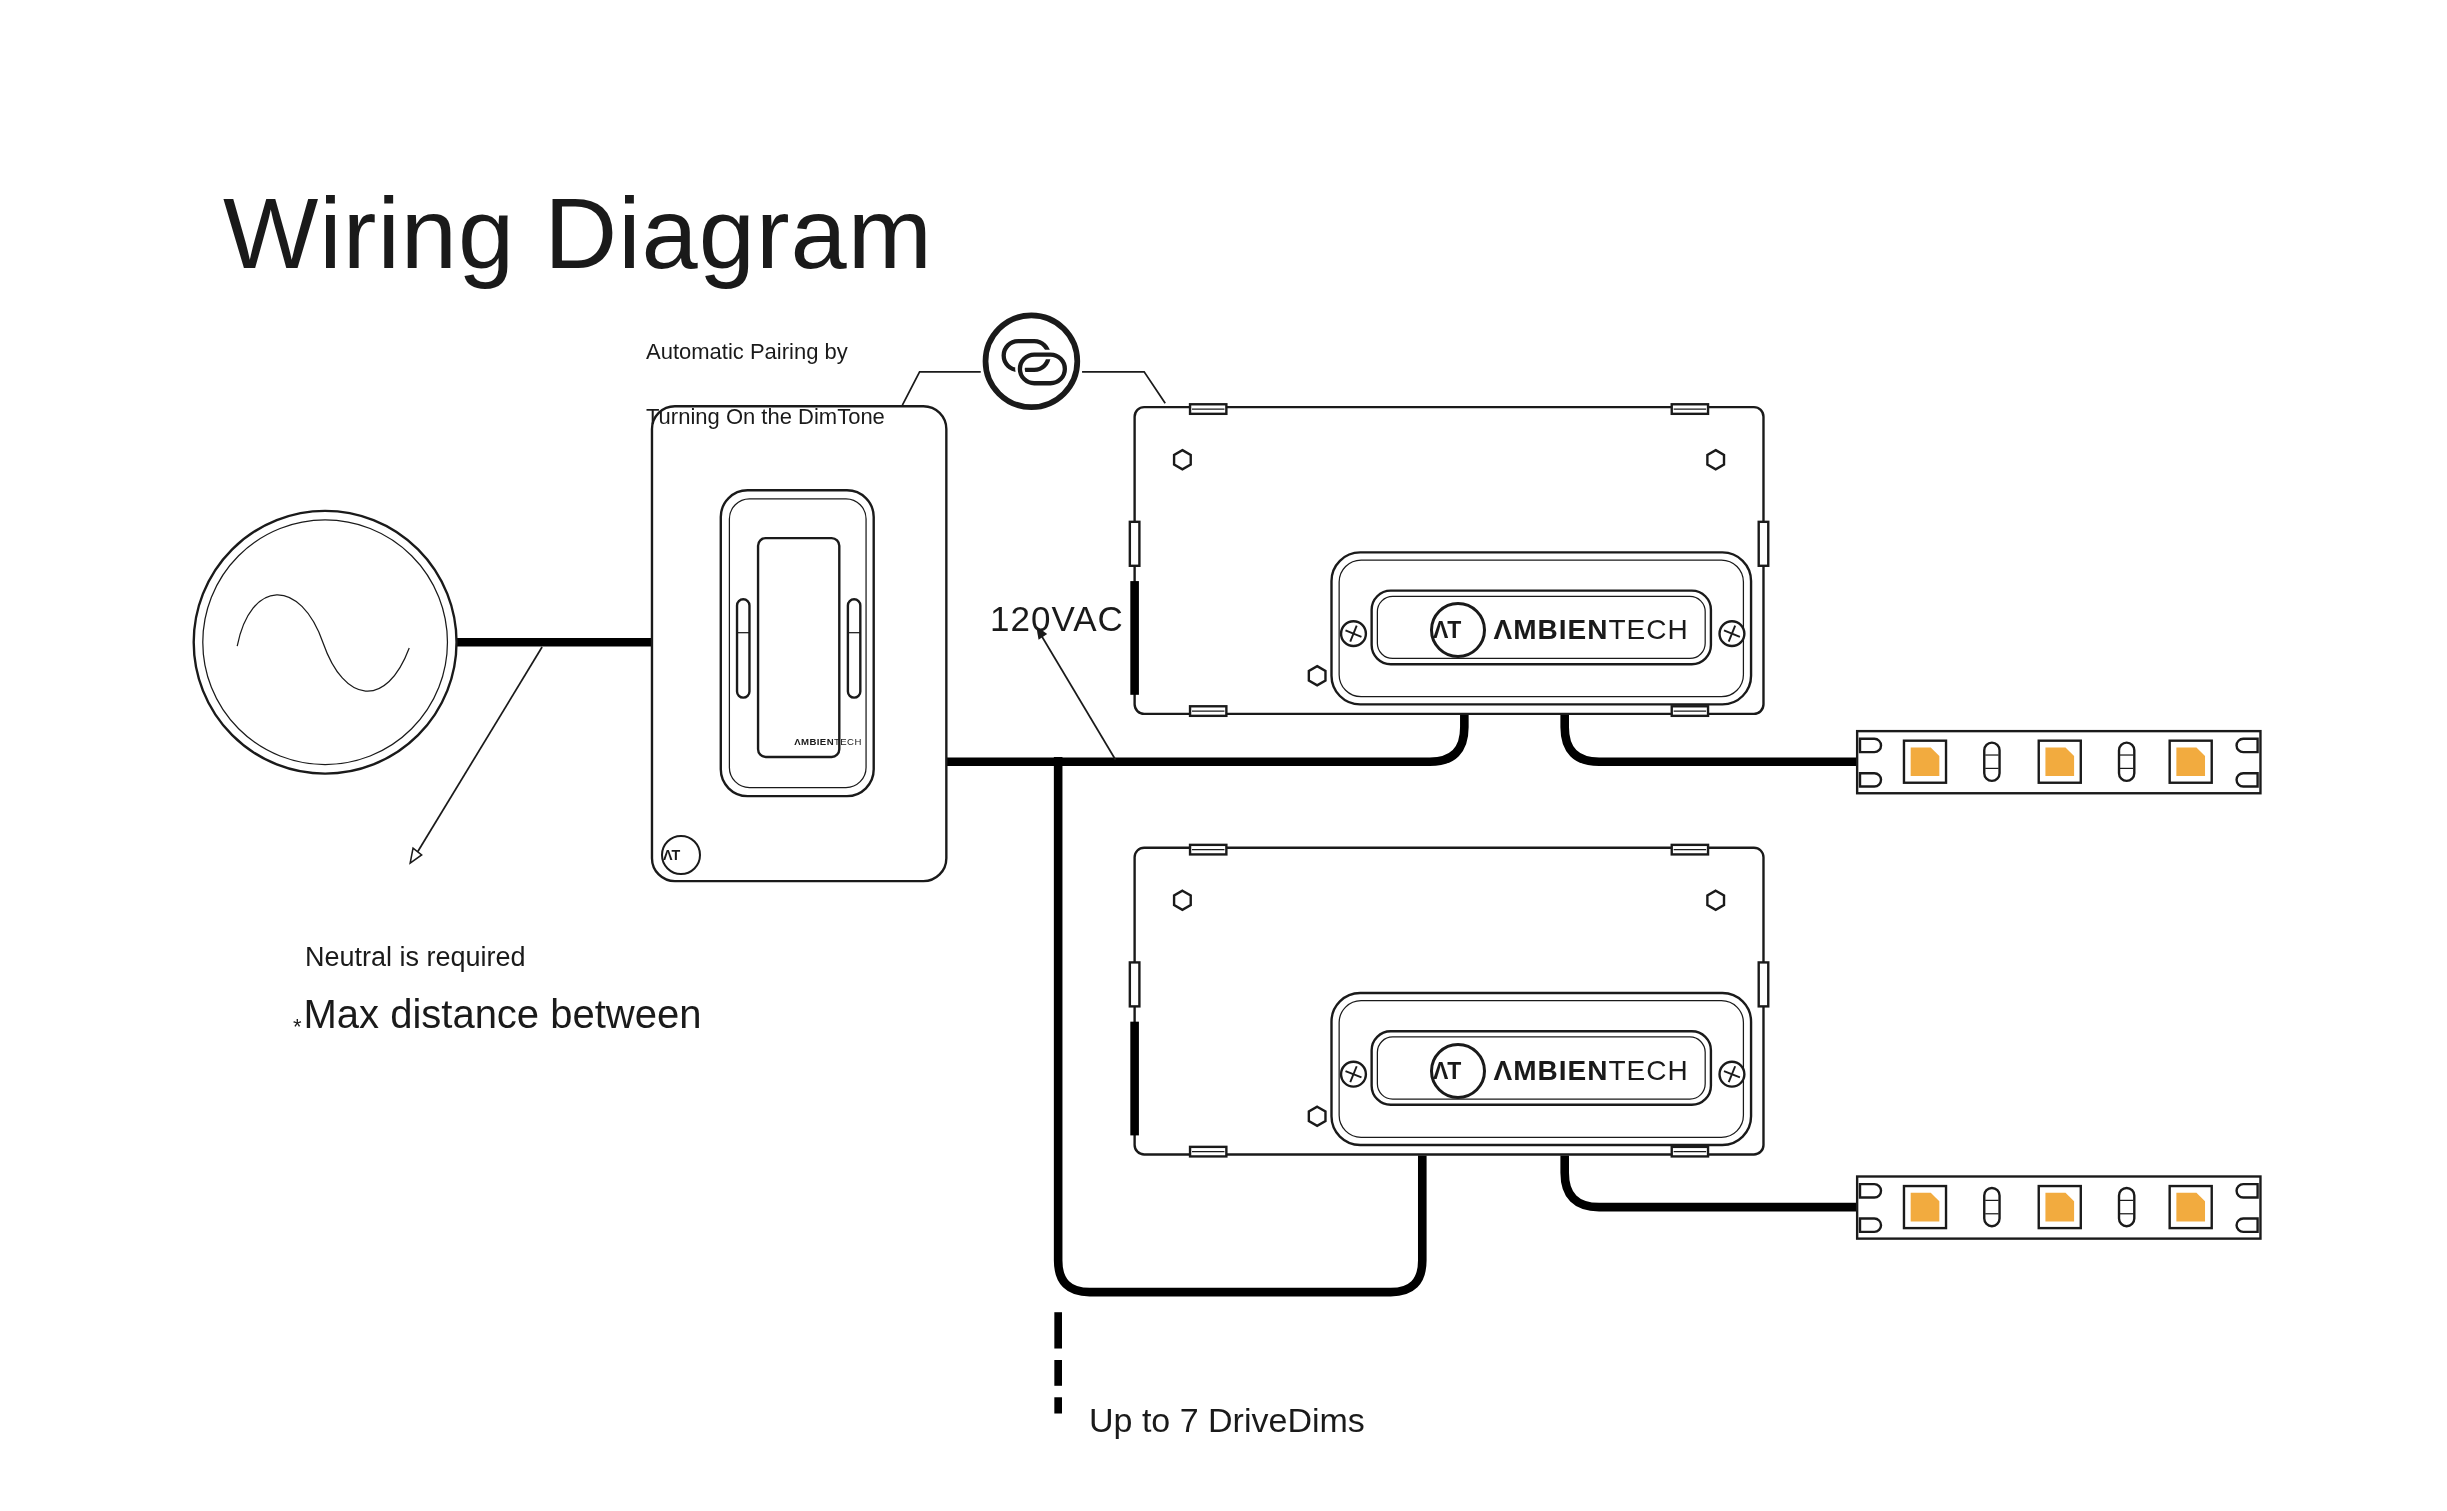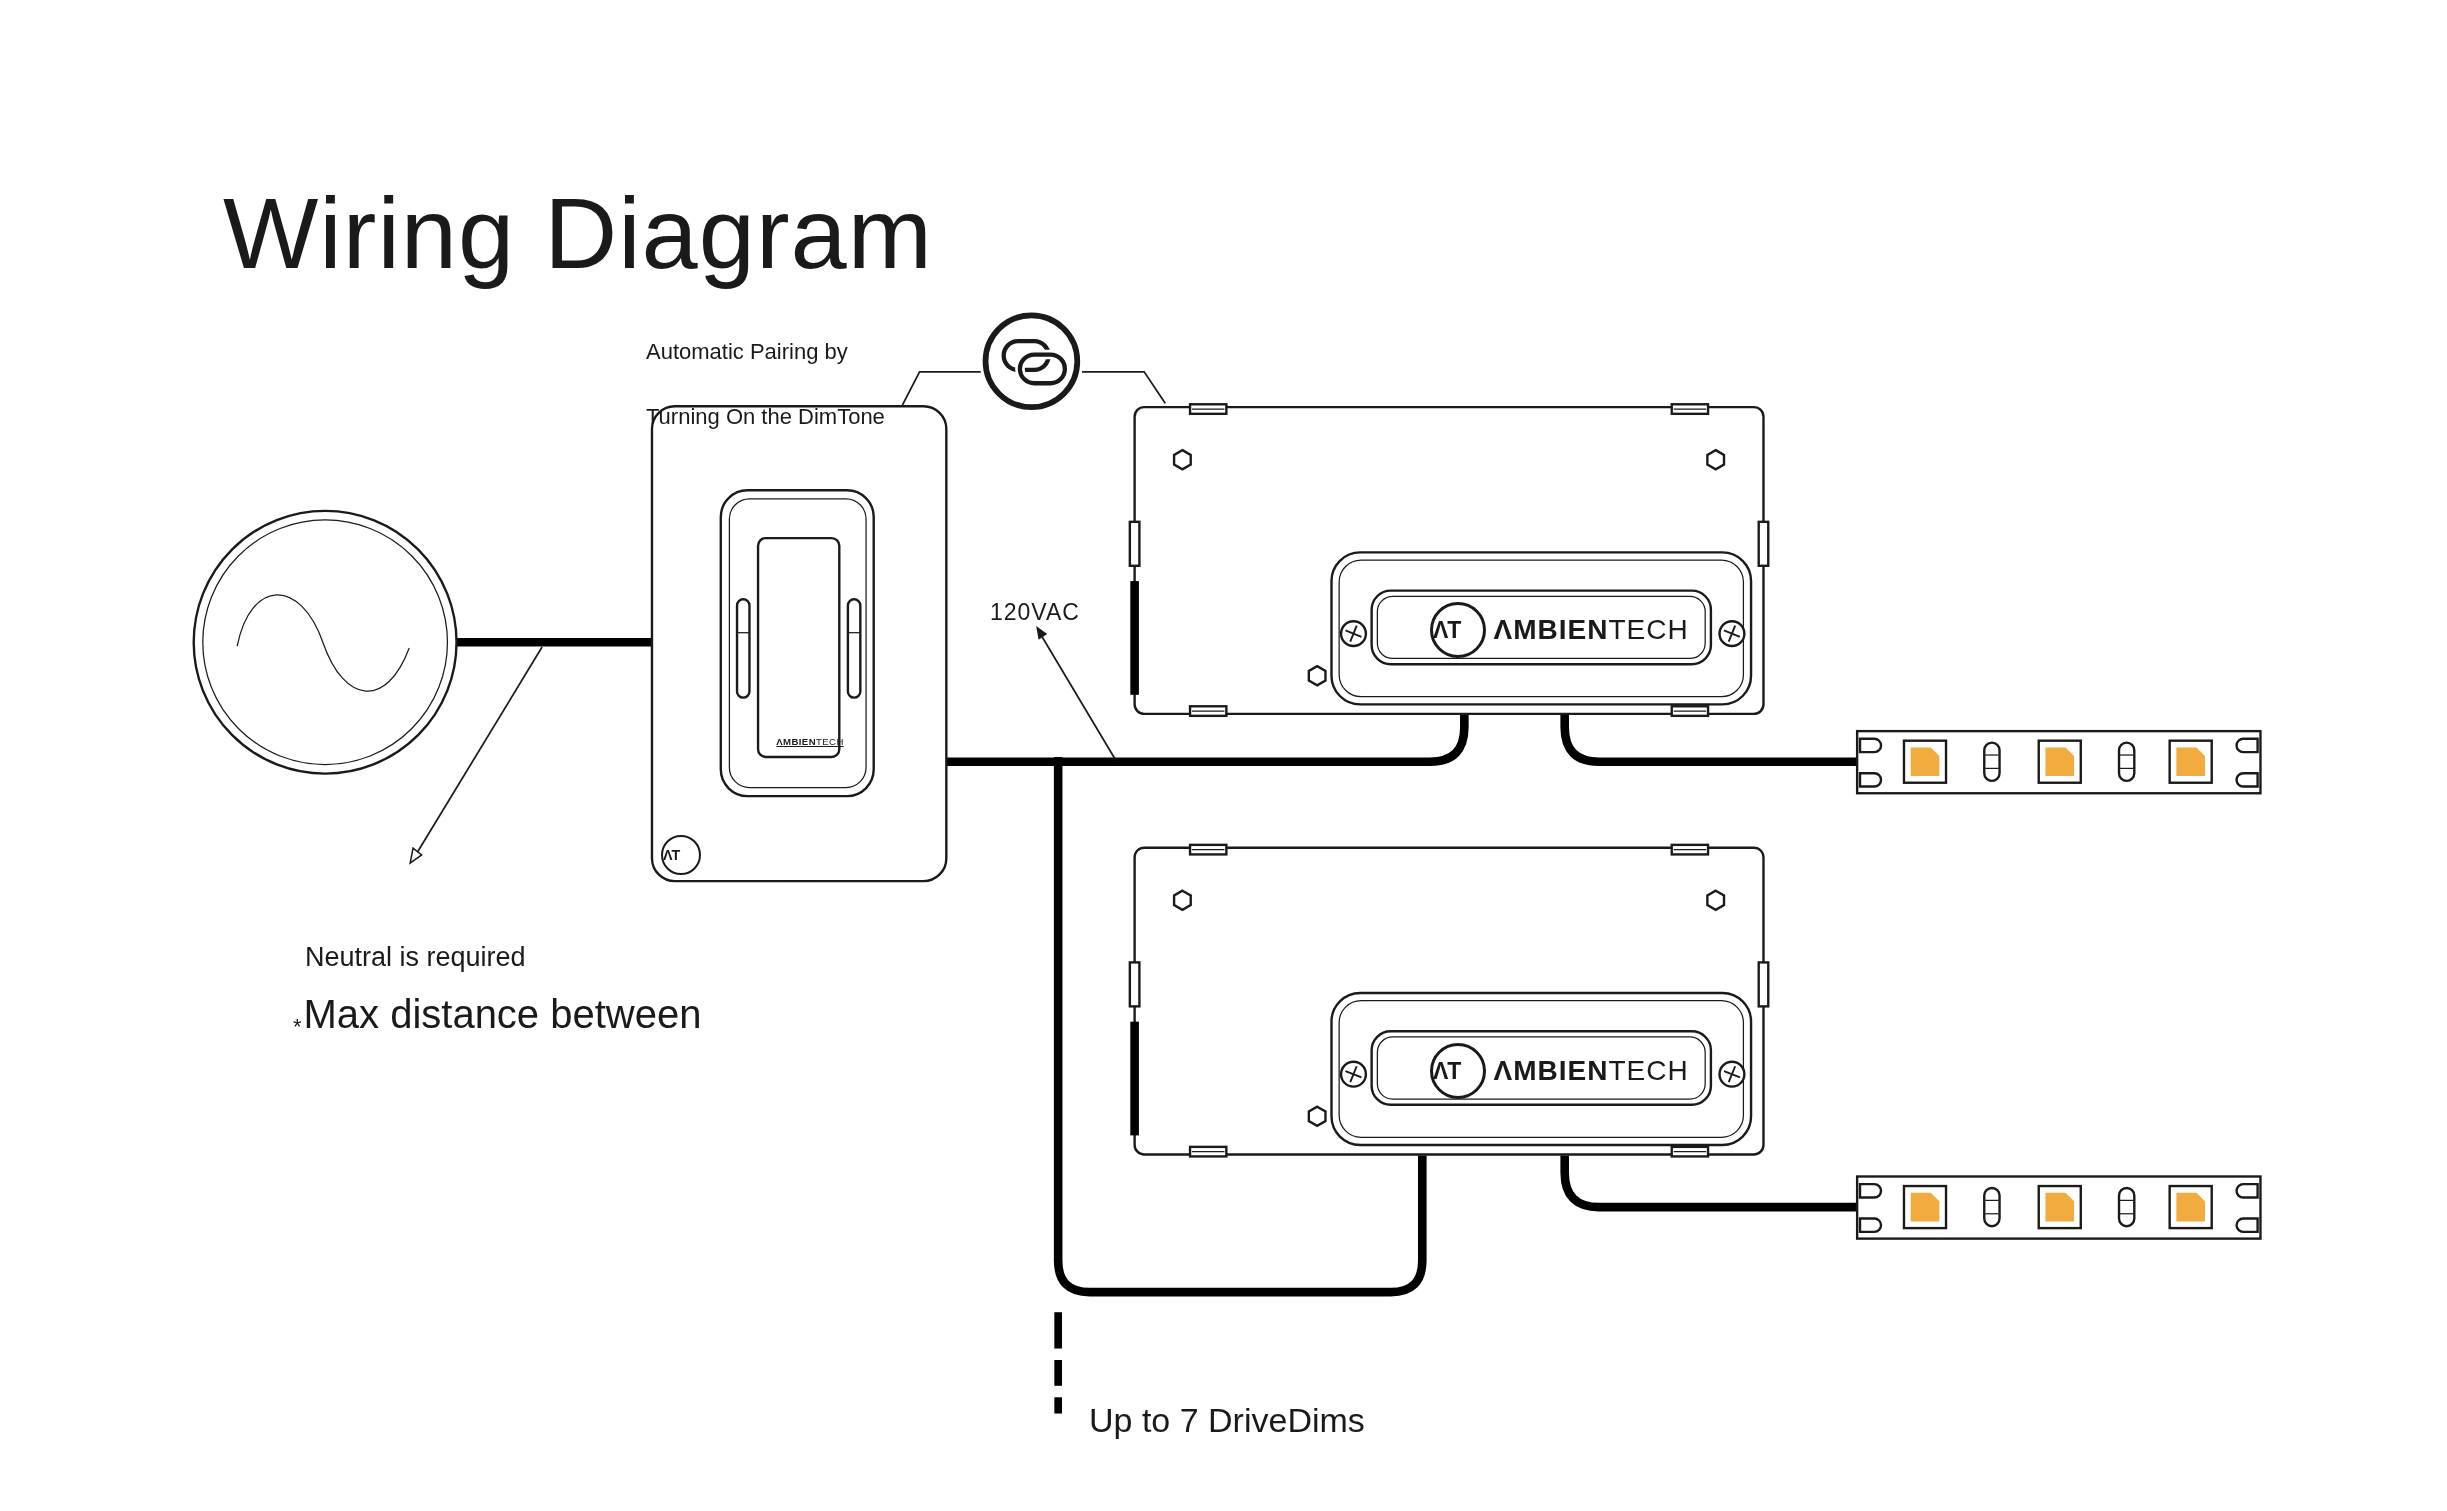--- a/index.html
+++ b/index.html
@@ -4,36 +4,36 @@
 <style>
   html,body{margin:0;padding:0;background:#fff;}
   #canvas{
     position:relative;width:2447px;height:1511px;background:#fff;overflow:hidden;
     font-family:"Liberation Sans","DejaVu Sans",sans-serif;color:var(--ink,#1a1a1a);
   }
   #diagram-svg{position:absolute;left:0;top:0;}
   .t{position:absolute;white-space:pre;color:var(--ink,#1a1a1a);margin-top:20px;}
   #title{left:223px;top:156px;font-size:101px;font-weight:500;letter-spacing:1px;}
   #pairing-note{left:646px;top:316px;font-size:22px;line-height:32.5px;}
-  #voltage-label{left:990px;top:579px;font-size:23px;letter-spacing:1px;}
+  #voltage-label{left:990px;top:579px;font-size:35px;letter-spacing:1px;}
   #neutral-note{left:305px;top:922px;font-size:27px;}
   #distance-note{left:293px;top:974px;font-size:40px;line-height:41px;}
   .ast{font-size:0.55em;position:relative;top:0.26em;margin-right:1.9px;}
   #daisy-label{left:1089px;top:1381px;font-size:34px;}
   
   .brandrow{position:absolute;display:flex;align-items:center;gap:7.6px;}
   .logo-circle{display:flex;align-items:center;justify-content:flex-start;border-radius:50%;
     background:#fff;font-weight:700;color:var(--ink,#1a1a1a);}
   .logo-lg{width:50px;height:50px;border:3.8px solid var(--ink,#1a1a1a);font-size:23px;letter-spacing:-1px;}
   .logo-sm{position:absolute;width:36px;height:36px;border:2.9px solid var(--ink,#1a1a1a);font-size:14.3px;letter-spacing:-1px;}
   .brand{font-size:28px;letter-spacing:1px;display:flex;}
   .brand .b{font-weight:700;}
   .brand .l{font-weight:300;}
-  .paddle-brand{position:absolute;left:770px;top:736px;width:80px;text-align:center;
-    font-size:9.6px;letter-spacing:0.4px;text-decoration:underline;}
+  .paddle-brand{position:absolute;left:788px;top:736px;width:80px;text-align:center;
+    font-size:9.6px;letter-spacing:0.4px;}
   .paddle-brand .b{font-weight:700;}
   .paddle-brand .l{font-weight:300;}
   
   .ln{fill:#fff;stroke:var(--ink,#1a1a1a);stroke-width:2.5;}
   .ln-thin{fill:none;stroke:var(--ink,#1a1a1a);stroke-width:1.3;}
   .wire{fill:none;stroke:var(--wire,#000);stroke-width:9;}
   .thin{fill:none;stroke:var(--ink,#1a1a1a);stroke-width:1.8;}
 </style>
 </head>
 <body>

